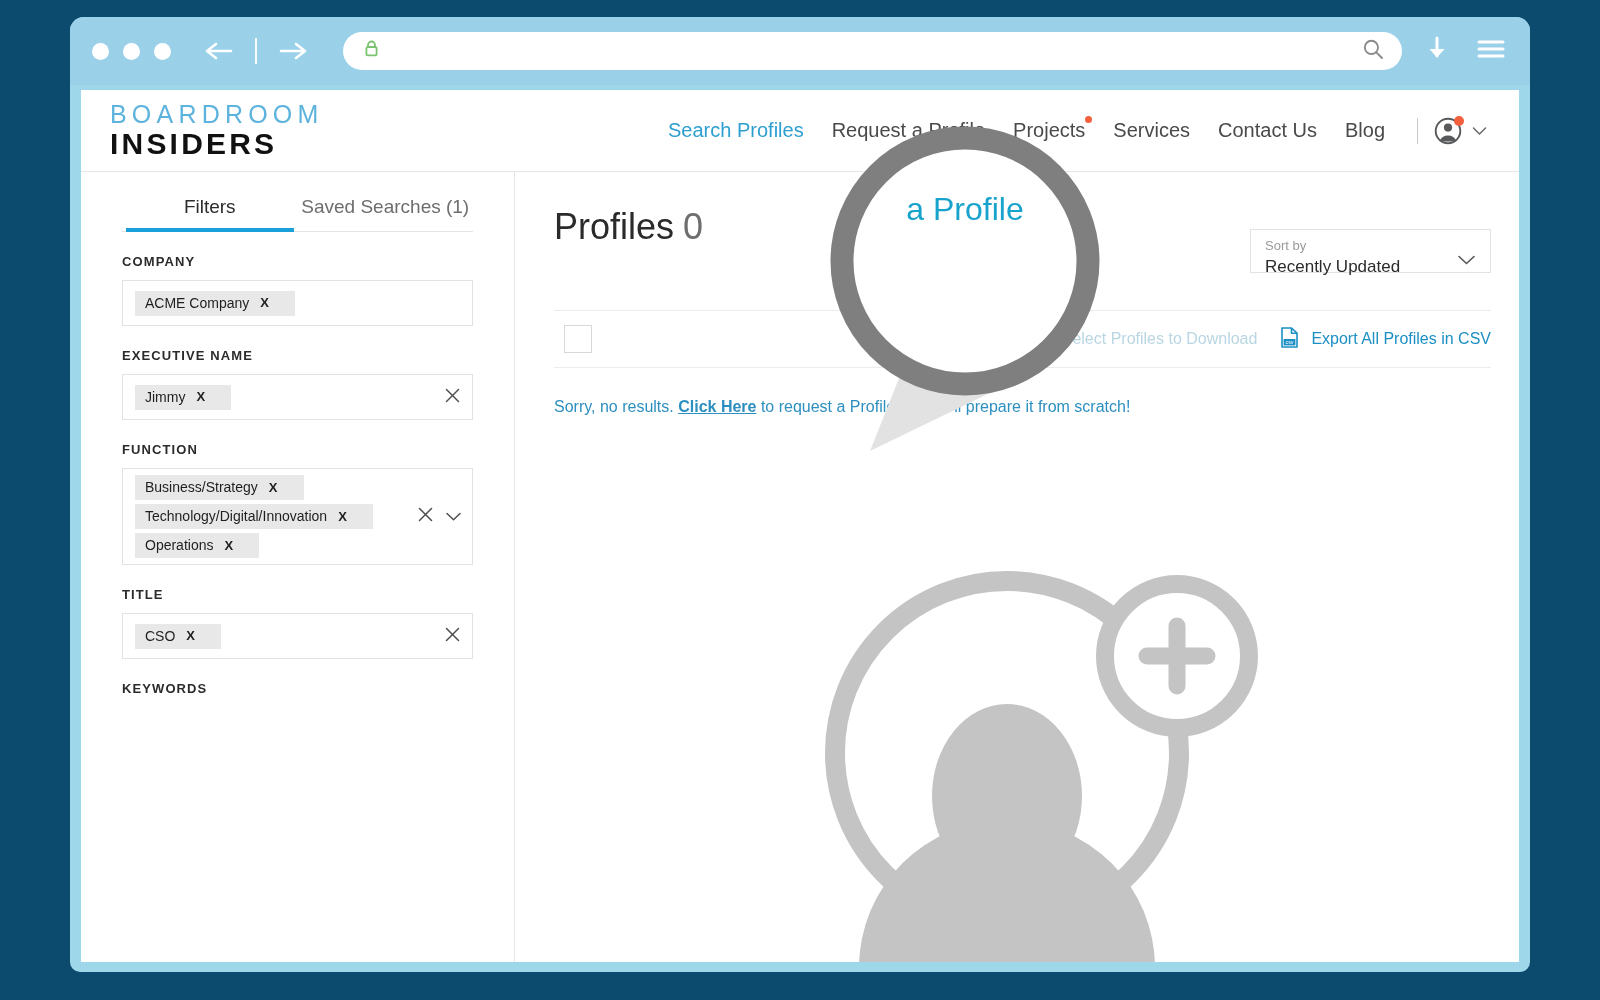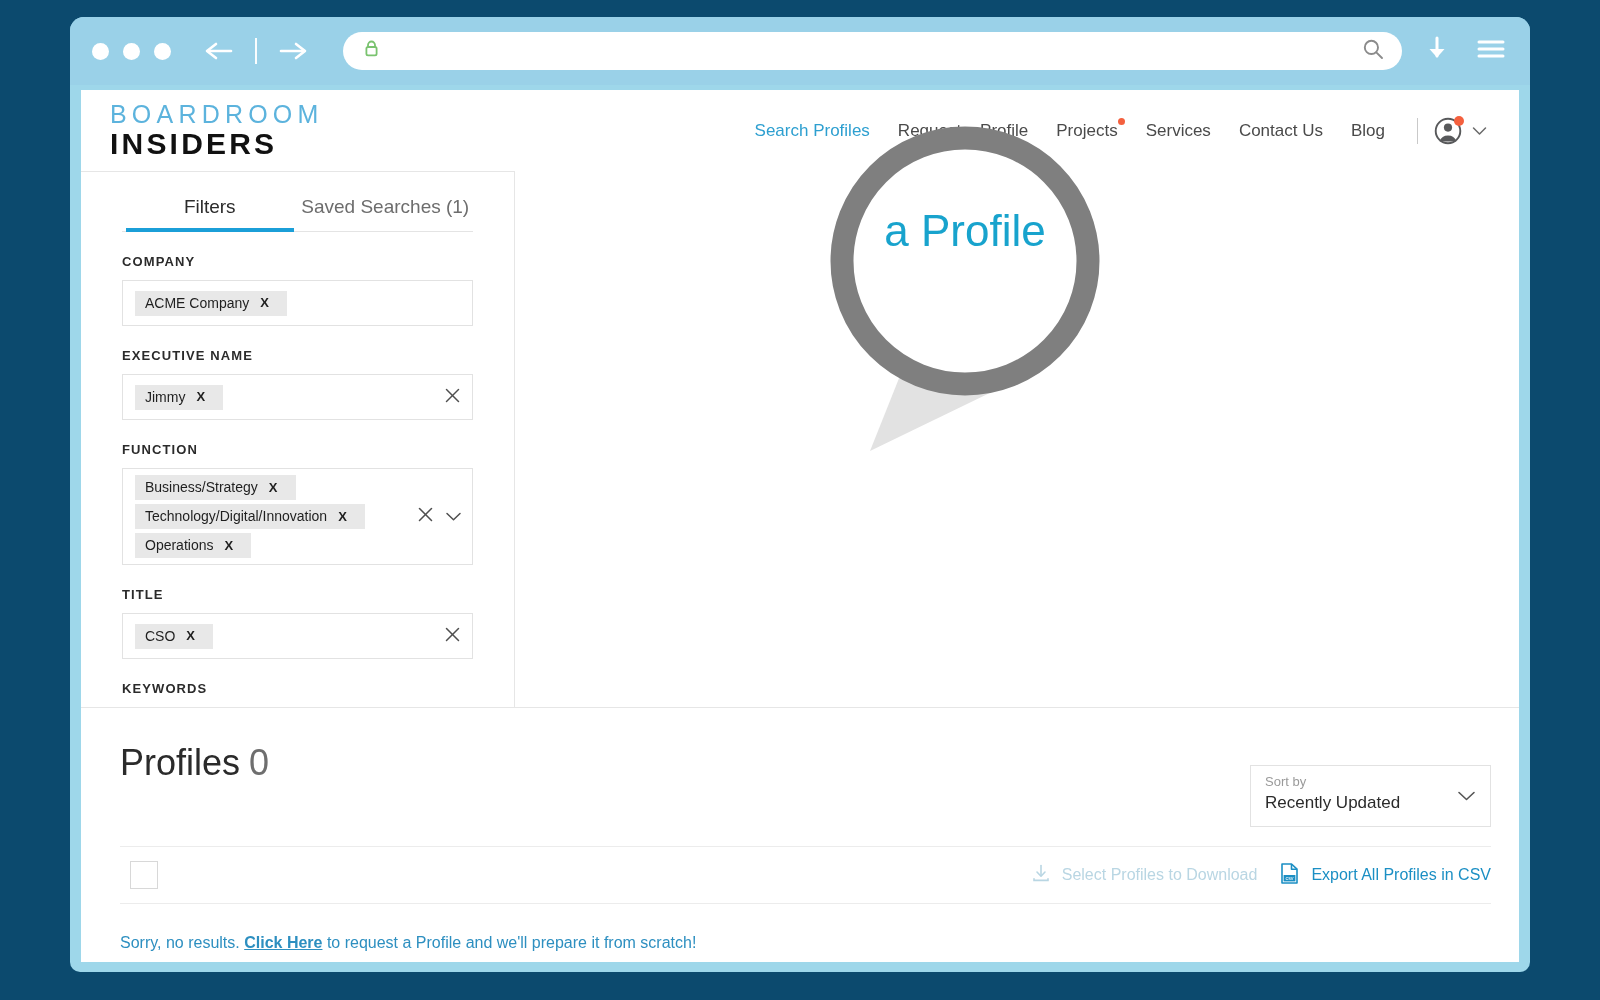--- a/index.html
+++ b/index.html
@@ -137,21 +137,21 @@
     margin-top: 2px;
   }
 
   .main-nav {
     margin-left: auto;
     display: flex;
     align-items: center;
     gap: 0;
   }
   .nav-link {
-    font-size: 17px;
+    font-size: 20px;
     color: #4a4a4a;
     padding: 0 14px;
     white-space: nowrap;
     position: relative;
     text-decoration: none;
   }
   .nav-link.active { color: #2d9fd0; }
   .nav-dot {
     position: absolute;
     top: -3px;
@@ -180,21 +180,20 @@
     top: -1px; right: -2px;
     width: 10px; height: 10px;
     border-radius: 50%;
     background: #f4603e;
   }
 
   
   .body-row {
     display: flex;
     height: 791px;
-    flex-direction: column;
   }
 
   .sidebar {
     width: 434px;
     box-sizing: border-box;
     border-right: 1px solid #e6e6e6;
     border-top: 1px solid #e6e6e6;
     padding: 0 41px 0 41px;
     position: relative;
   }
@@ -259,21 +258,21 @@
     display: flex;
     flex-wrap: wrap;
     gap: 5px;
     flex: 1;
     align-items: center;
   }
   .chip {
     background: #e8e8e8;
     color: #1f1f1f;
     font-size: 14px;
-    padding: 4px 18px 5px 10px;
+    padding: 4px 26px 5px 10px;
     display: inline-flex;
     align-items: center;
     gap: 11px;
     white-space: nowrap;
   }
   .chip-x { font-weight: 700; font-size: 13px; }
   .box-actions {
     display: flex;
     align-items: center;
     gap: 10px;
@@ -311,21 +310,21 @@
   }
   .results-count {
     color: #6e6e6e;
     margin-left: 9px;
     font-weight: 400;
   }
 
   .sortby {
     margin-left: auto;
     width: 241px;
-    height: 62px;
+    height: 44px;
     border: 1px solid #e2e2e2;
     box-sizing: border-box;
     padding: 8px 14px 0 14px;
     position: relative;
     margin-top: 20px;
   }
   .sortby-label { font-size: 13px; color: #9a9a9a; }
   .sortby-value { font-size: 17px; color: #2b2b2b; margin-top: 4px; }
   .sortby-caret {
     position: absolute;
@@ -396,21 +395,21 @@
   .mag-text {
     position: absolute;
     left: 0; right: 0;
     top: 76px;
     text-align: center;
     color: #18a3cd;
     line-height: 1.02;
     z-index: 3;
   }
   .mag-line1 { font-size: 46px; font-weight: 700; letter-spacing: -0.5px; }
-  .mag-line2 { font-size: 44px; font-weight: 400; margin-top: 20px; }
+  .mag-line2 { font-size: 32px; font-weight: 400; margin-top: 4px; }
 </style>
 </head>
 <body>
 
 <div id="stage">
 
   <div class="browser-frame">
 
     <div class="browser-chrome">
 

